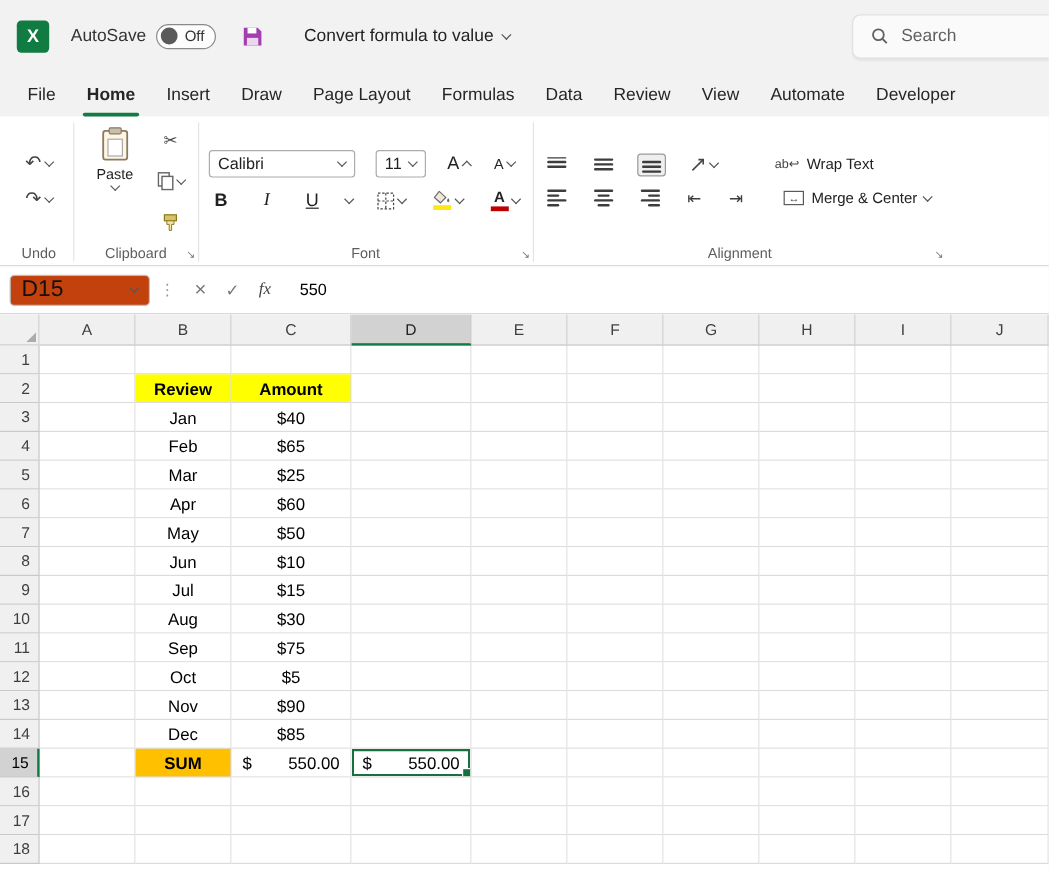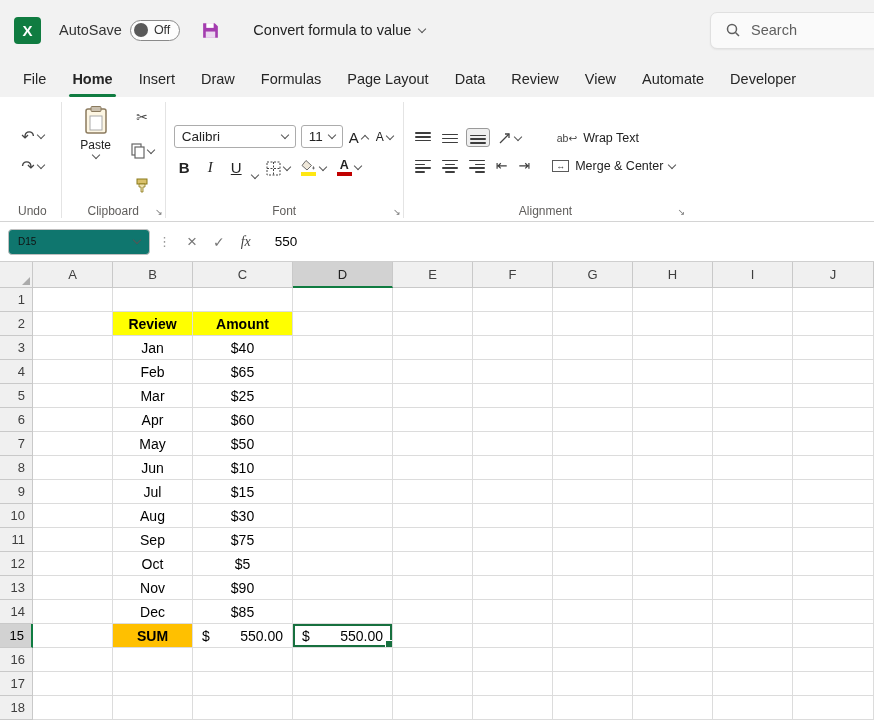--- a/index.html
+++ b/index.html
@@ -36,21 +36,21 @@
   .launcher {position:absolute; right:2px; bottom:4px; font-size:9px; color:#777; line-height:1;}
   .vsep {width:1px; background:#E4E4E4; margin:3px 0;}
   .ibtn {display:flex; align-items:center; justify-content:center; gap:3px; border-radius:3px; color:#3b3b3b; padding:2px 3px;}
   .ibtn.active {border:1px solid #9a9a9a; background:#EFEFEF;}
   .glyph {font-size:16px; line-height:1; color:#444;}
   .undo-body {flex-direction:column; justify-content:center; gap:10px;}
   .clip-body {gap:6px;}
   .paste-btn {display:flex; flex-direction:column; align-items:center; gap:3px; width:52px; font-size:12px; color:#222;}
   .clip-tools {display:flex; flex-direction:column; justify-content:space-between; padding:3px 0;}
   .font-body, .align-body {flex-direction:column; gap:8px; justify-content:center;}
-  .rrow {display:flex; align-items:flex-end; gap:5px;}
+  .rrow {display:flex; align-items:center; gap:17px;}
   .combo {display:flex; align-items:center; justify-content:space-between; gap:6px; border:1px solid #ACACAC; border-radius:3px; background:#fff; height:23px; padding:0 7px; font-size:13.5px; color:#222;}
   .combo.name {width:122px;}
   .combo.size {width:42px;}
   .fmt {min-width:21px; height:22px; display:flex; align-items:center; justify-content:center; font-size:15px; color:#222; gap:3px;}
   .fmt.b {font-weight:700;}
   .fmt.i {font-style:italic; font-family:"Liberation Serif","DejaVu Serif",serif;}
   .fmt.u {text-decoration:underline;}
   .color-ico {display:flex; flex-direction:column; align-items:center; line-height:1; gap:1px;}
   .color-ico .letter {font-size:12.5px; font-weight:600; color:#222;}
   .bar {width:15px; height:4px;}
@@ -64,21 +64,21 @@
   .ha i:nth-child(even) {width:62%;}
   .ha i:nth-child(odd) {width:100%;}
   .ha.left i {align-self:flex-start;} .ha.center i {align-self:center;} .ha.right i {align-self:flex-end;}
   .label-btn {display:flex; align-items:center; gap:6px; font-size:12.5px; color:#222; padding:2px 4px; white-space:nowrap;}
   .wrap-ico {font-size:10.5px; color:#444; display:flex; align-items:flex-end; line-height:1;}
   .merge-ico {width:17px; height:12px; border:1px solid #5a5a5a; display:flex; align-items:center; justify-content:center; font-size:9px; color:#444; line-height:1;}
   .indent {font-size:14px; color:#3d3d3d;}
 
   
   .fbar {height:40px; background:#fff; display:flex; align-items:center; padding:0 8px; gap:8px; border-bottom:1px solid #CFCFCF; flex:0 0 auto;}
-  .namebox {width:142px; height:26px; border:1px solid #BFBFBF; border-radius:4px; background:#0f766e; display:flex; align-items:center; justify-content:space-between; padding:0 9px; font-size:10px; color:#111;}
+  .namebox {width:117px; height:26px; border:1px solid #BFBFBF; border-radius:4px; background:#c2410c; display:flex; align-items:center; justify-content:space-between; padding:0 9px; font-size:19px; color:#111;}
   .fbtns {display:flex; align-items:center; gap:16px; color:#666; padding:0 8px;}
   .fx {font-family:"Liberation Serif","DejaVu Serif",serif; font-style:italic; font-size:14px; color:#444;}
   .fvalue {font-size:13.5px; color:#000; padding-left:8px; flex:1;}
   .dots {color:#999; font-size:13px;}
   .xmark {font-size:17px; color:#777; line-height:1;}
   .check {font-size:14px; color:#777; line-height:1;}
 
   
   .sheet {flex:1; background:#fff; overflow:hidden;}
   #grid {display:grid; grid-template-columns:33px 80px 80px 100px 100px 80px 80px 80px 80px 80px 81px; grid-template-rows:26px repeat(18, 24px);}
@@ -137,24 +137,24 @@
       <div class="tab active">
         <span>Home</span>
       </div>
       <div class="tab">
         <span>Insert</span>
       </div>
       <div class="tab">
         <span>Draw</span>
       </div>
       <div class="tab">
+        <span>Page Layout</span>
+      </div>
+      <div class="tab">
         <span>Formulas</span>
-      </div>
-      <div class="tab">
-        <span>Page Layout</span>
       </div>
       <div class="tab">
         <span>Data</span>
       </div>
       <div class="tab">
         <span>Review</span>
       </div>
       <div class="tab">
         <span>View</span>
       </div>

